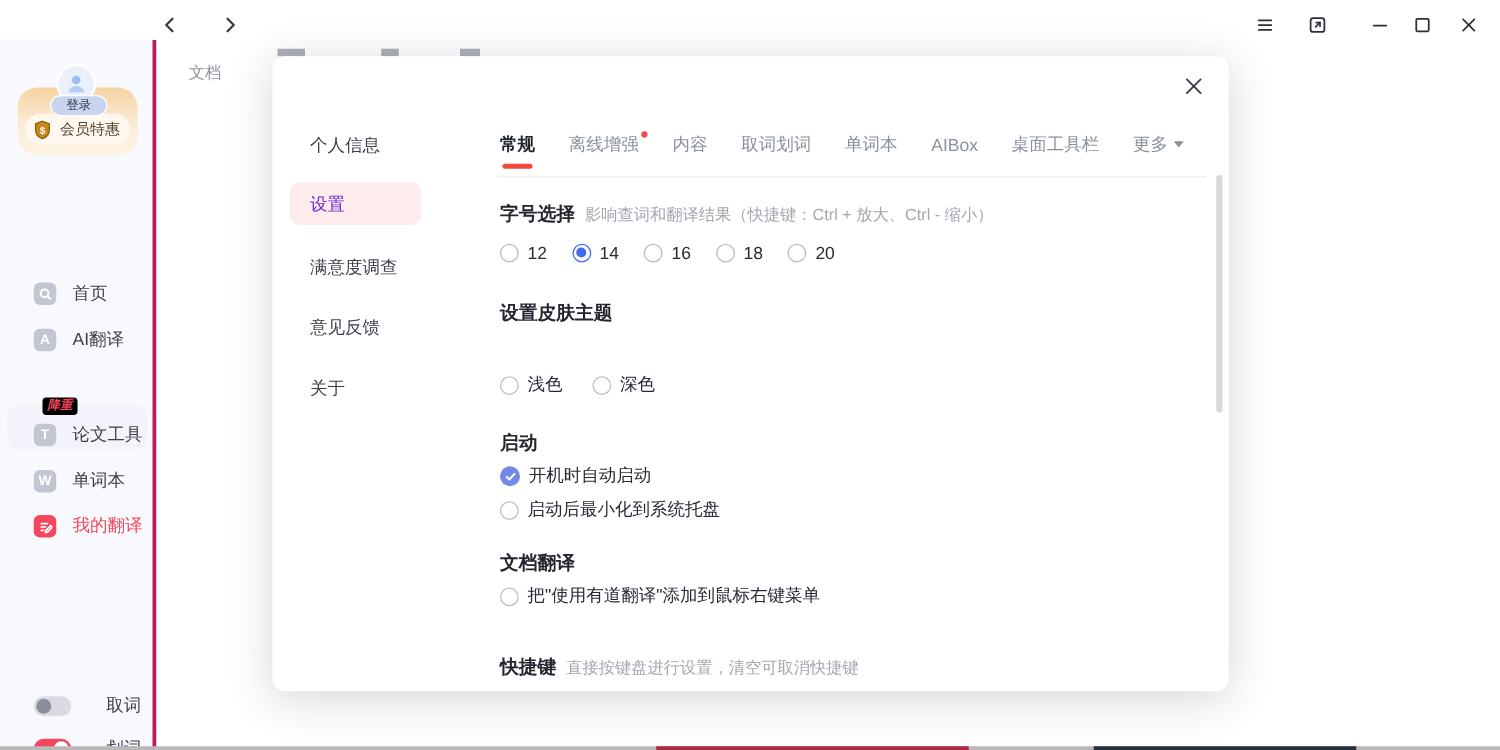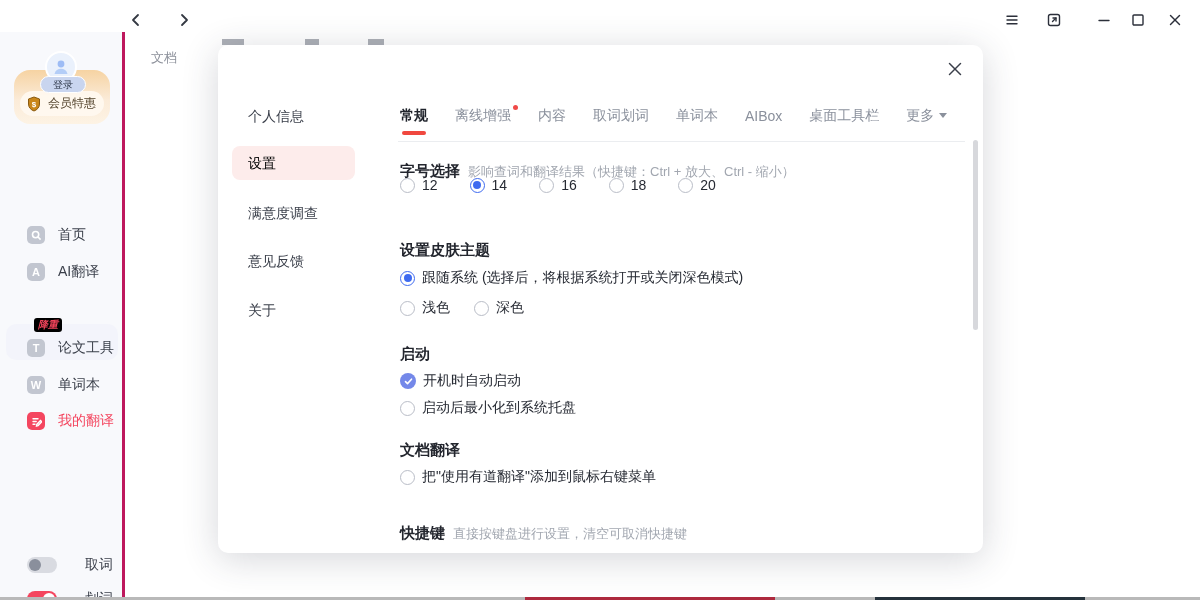--- a/index.html
+++ b/index.html
@@ -51,22 +51,22 @@
   
   .navchev { position:absolute; top:12px; width:16px; height:16px; }
   .doc-tab { position:absolute; left:151px; top:49px; font-size:13px; color:#8d919b; }
   .winctl { position:absolute; top:12px; width:16px; height:16px; }
   .frag { position:absolute; top:39px; height:6px; background:#6a707c; opacity:.55; z-index:5; }
   
   .modal { position:absolute; left:218px; top:45px; width:765px; height:508px; z-index:10;
     background:#ffffff; border-radius:10px; box-shadow:0 6px 36px rgba(45,52,70,.20); }
   .modal-close { position:absolute; right:20px; top:16px; width:16px; height:16px; }
   .mnav-item { position:absolute; left:30px; font-size:14px; color:#3a3f4a; white-space:nowrap; }
-  .mnav-pill { position:absolute; left:14px; top:101px; width:123px; height:34px;
-    background:#fdeceb; border-radius:8px; font-size:14px; color:#000000; line-height:34px;
+  .mnav-pill { position:absolute; left:14px; top:101px; width:105px; height:34px;
+    background:#fdeceb; border-radius:8px; font-size:14px; color:#6d28d9; line-height:34px;
     padding-left:16px; box-sizing:border-box; }
   .tabs { position:absolute; left:182px; top:62px; display:flex; gap:27px; align-items:center; }
   .tab { position:relative; font-size:14px; color:#8a909c; white-space:nowrap; }
   .tab.active { color:#1f232b; font-weight:bold; }
   .tab.active::after { content:""; position:absolute; left:2px; top:24px; width:24px; height:4px;
     border-radius:2px; background:#f0483f; }
   .reddot { position:absolute; top:-2px; right:-7px; width:5px; height:5px; border-radius:50%;
     background:#f04a48; }
   .caret { display:inline-block; margin-left:5px; vertical-align:2px;
     border-left:4px solid transparent; border-right:4px solid transparent;
@@ -218,21 +218,21 @@
       <span class="tab">单词本</span>
       <span class="tab">AIBox</span>
       <span class="tab">桌面工具栏</span>
       <span class="tab"><span>更多</span><span class="caret"></span></span>
     </div>
     <div class="tabs-divider"></div>
 
     <div class="sect-title" style="top:117px">
       <span>字号选择</span><span class="desc">影响查词和翻译结果（快捷键：Ctrl + 放大、Ctrl - 缩小）</span>
     </div>
-    <div class="opt-row" style="top:132px;gap:32px">
+    <div class="opt-row" style="top:149px;gap:20px">
       <span class="opt">
           <span class="radio"></span>
           <span>12</span>
         </span>
       <span class="opt">
           <span class="radio sel"></span>
           <span>14</span>
         </span>
       <span class="opt">
           <span class="radio"></span>
@@ -242,26 +242,20 @@
           <span class="radio"></span>
           <span>18</span>
         </span>
       <span class="opt">
           <span class="radio"></span>
           <span>20</span>
         </span>
     </div>
 
     <div class="sect-title" style="top:196px">设置皮肤主题</div>
-    <div class="opt-row" style="top:224px">
-      <span class="opt">
-          <span class="radio sel"></span>
-          <span>跟随系统 (选择后，将根据系统打开或关闭深色模式)</span>
-        </span>
-    </div>
     <div class="opt-row" style="top:254px">
       <span class="opt">
           <span class="radio"></span>
           <span>浅色</span>
         </span>
       <span class="opt">
           <span class="radio"></span>
           <span>深色</span>
         </span>
     </div>

